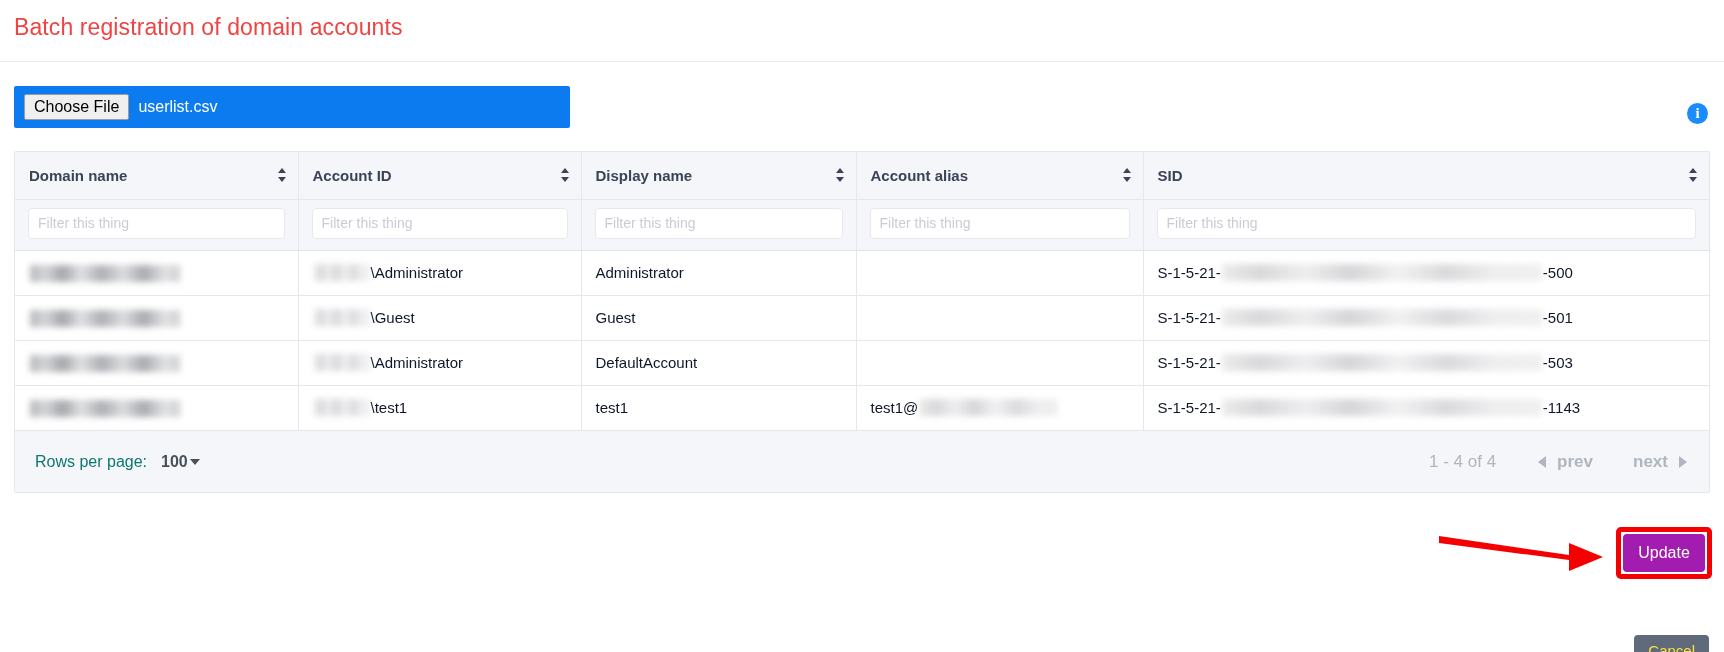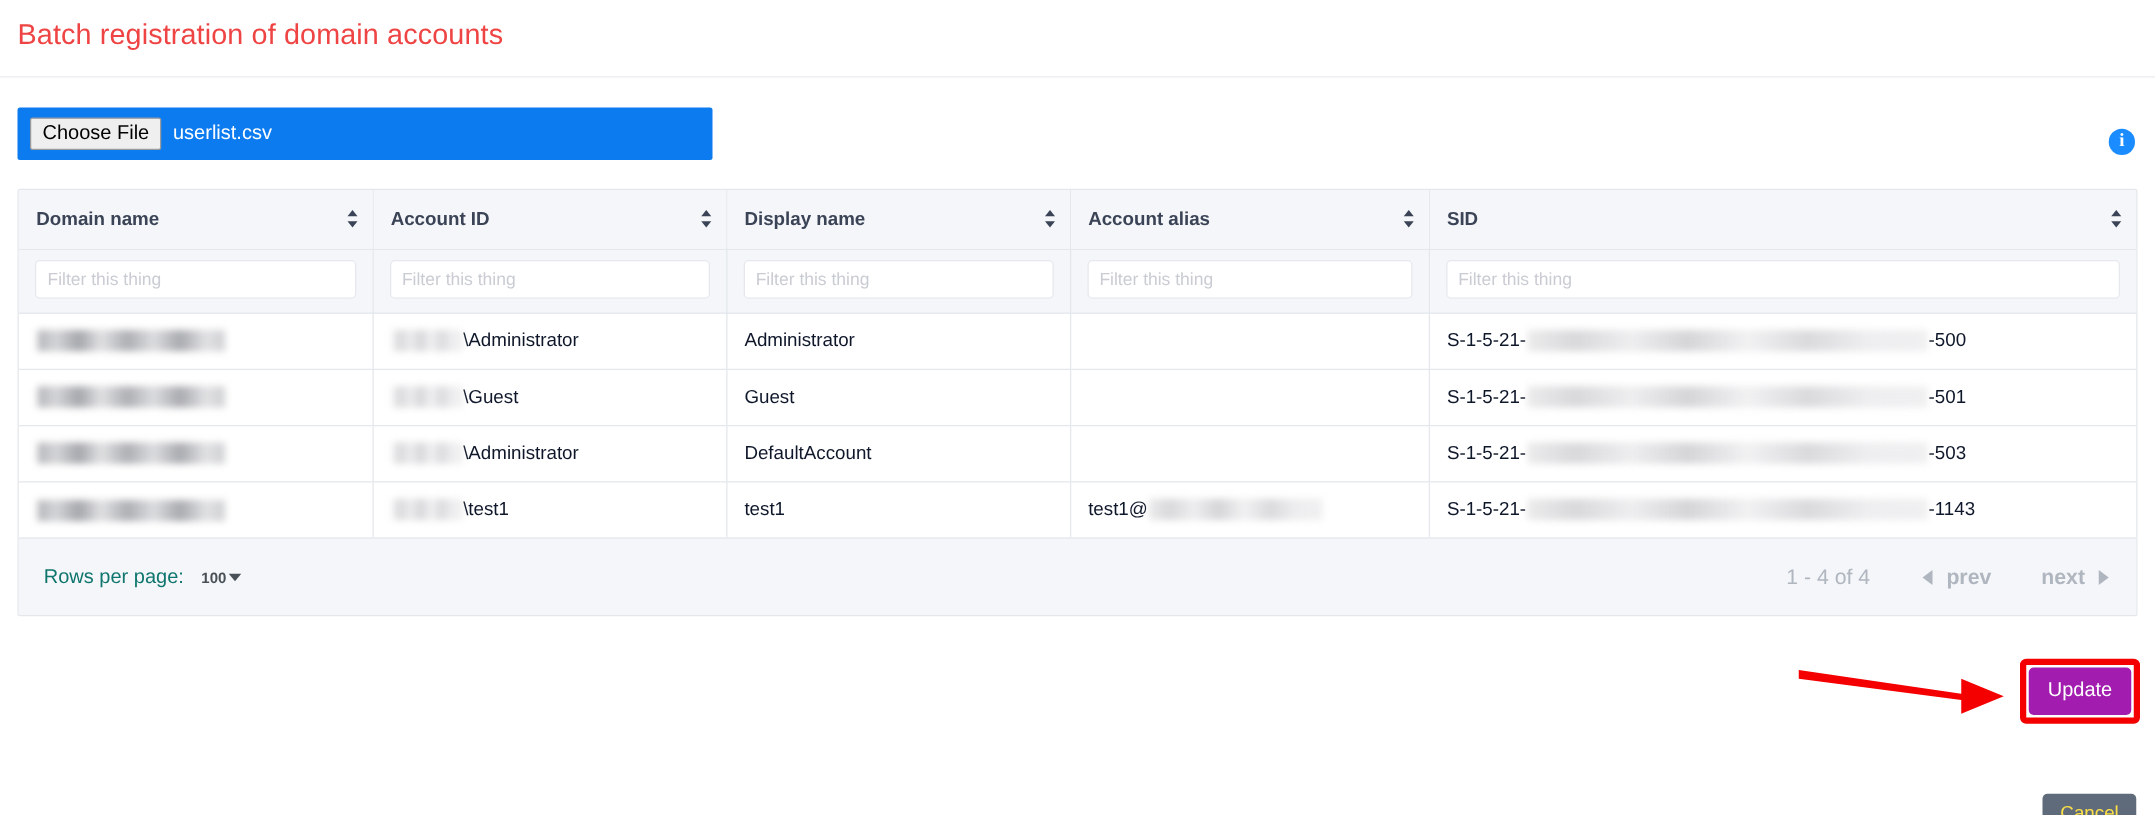--- a/index.html
+++ b/index.html
@@ -180,21 +180,21 @@
     display: flex; align-items: center;
     position: relative;
   }
   .rpp-label {
     margin-left: 20px;
     font-size: 16px;
     color: #0f766e;
   }
   .rpp-value {
     margin-left: 14px;
-    font-size: 12px;
+    font-size: 16px;
     font-weight: bold;
     color: #495057;
     cursor: pointer;
     display: flex; align-items: center; justify-content: center;
   }
   .caret-dn {
     margin-left: 2px;
     width: 0; height: 0;
     border-left: 5px solid transparent;
     border-right: 5px solid transparent;

